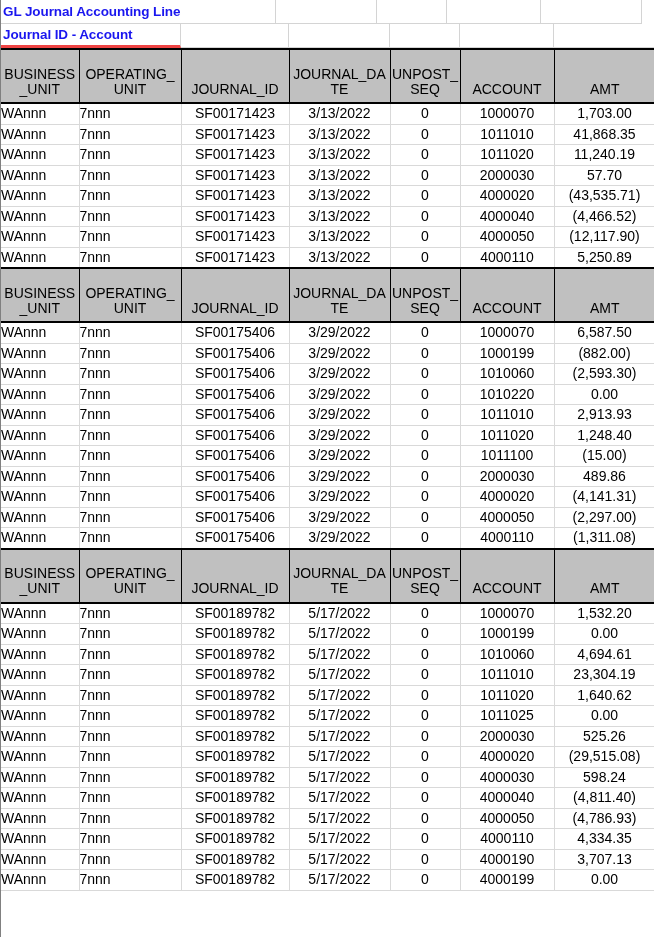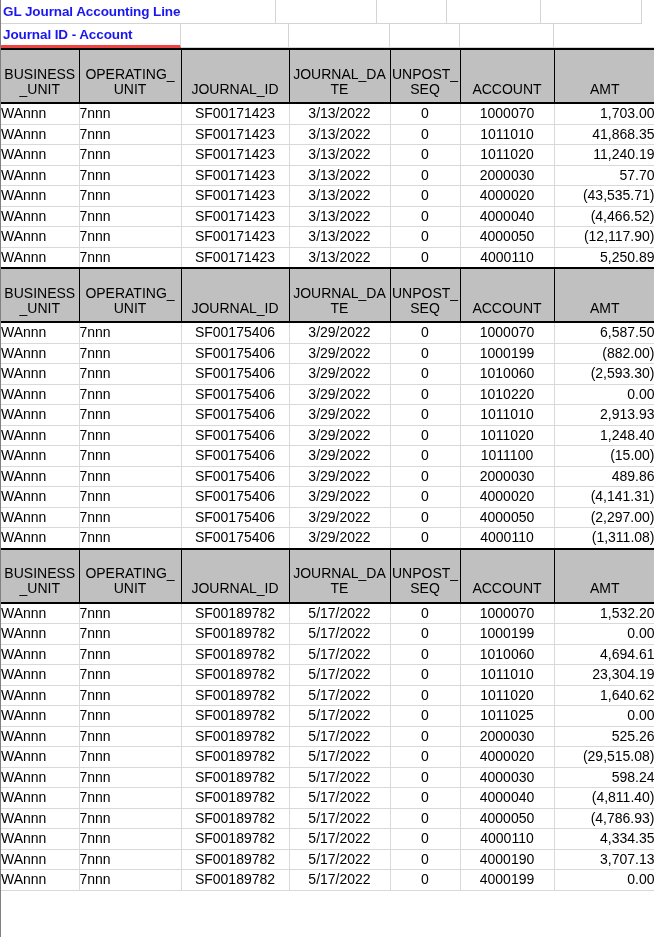--- a/index.html
+++ b/index.html
@@ -121,21 +121,21 @@
     border-right: 1px solid #d9d9d9;
     line-height: 19.5px;
     vertical-align: middle;
   }
   td.c-bu   { text-align: left;   padding-left: 2px; }
   td.c-ou   { text-align: left; }
   td.c-jid  { text-align: center; }
   td.c-jdt  { text-align: center; }
   td.c-seq  { text-align: center; }
   td.c-acct { text-align: center; }
-  td.c-amt  { text-align: right;  padding-right: 3px; border-right: none; }
+  td.c-amt  { text-align: center;  padding-right: 3px; border-right: none; }
 
   
   col.w-bu   { width: 78px; }
   col.w-ou   { width: 102px; }
   col.w-jid  { width: 108px; }
   col.w-jdt  { width: 101px; }
   col.w-seq  { width: 70px; }
   col.w-acct { width: 94px; }
   col.w-amt  { width: 101px; }
 </style>

